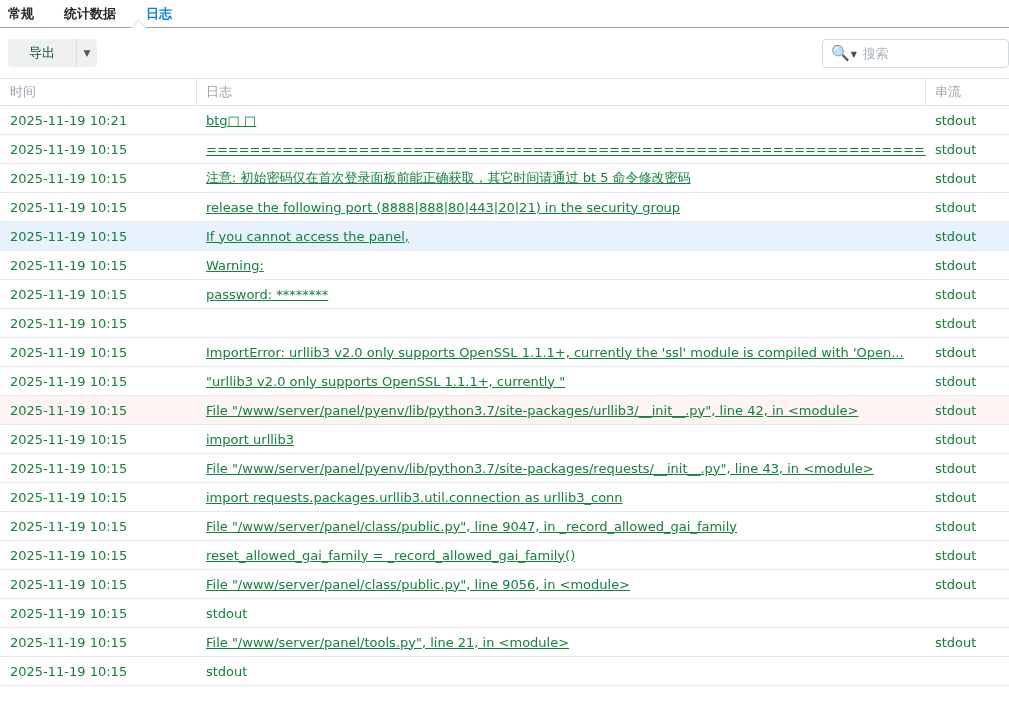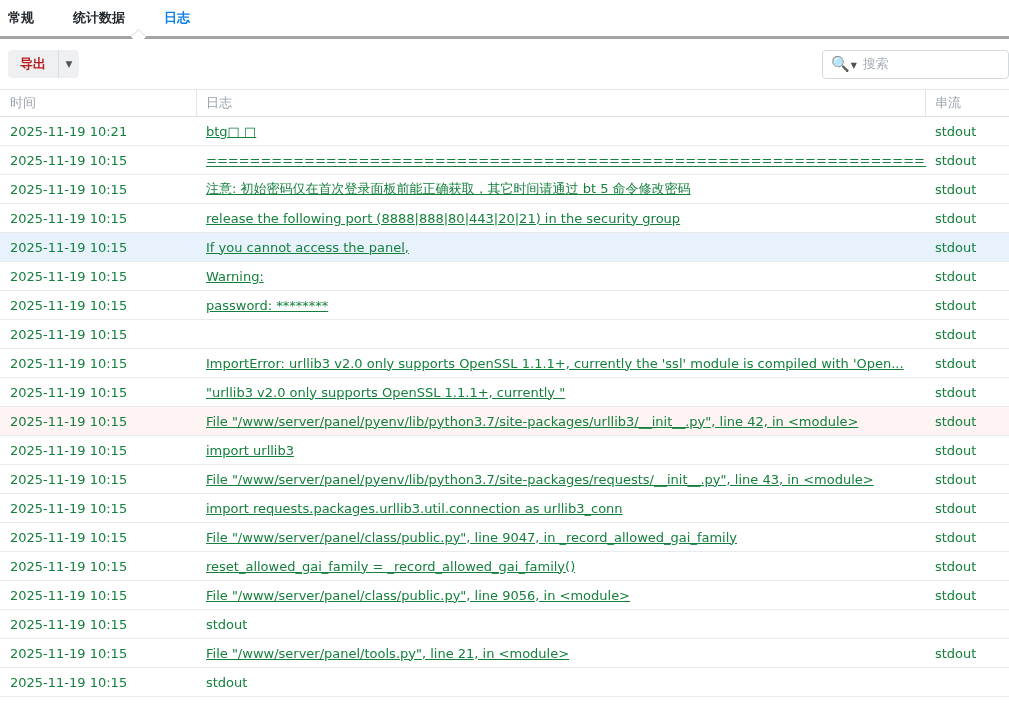--- a/index.html
+++ b/index.html
@@ -1,45 +1,45 @@
 <!DOCTYPE html>
 <html><head>
 <meta charset="utf-8">
 <style>
   * { margin:0; padding:0; box-sizing:border-box; }
   html,body { width:1009px; height:704px; overflow:hidden; background:#fff;
     font-family:"DejaVu Sans","Liberation Sans",sans-serif; }
 
   
-  .tabbar { position:relative; height:39px; border-bottom:3px solid #a3a3a3;
+  .tabbar { position:relative; height:28px; border-bottom:1px solid #a3a3a3;
     display:flex; align-items:center; padding:0 8px; }
   .tab { font-size:13px; font-weight:bold; color:#24292e; margin:0 16px 0 0;
     padding:4px 0; cursor:pointer; white-space:nowrap; }
-  .tab + .tab { margin-left:23px; }
+  .tab + .tab { margin-left:14px; }
   .tab.active { color:#0b7fe8; }
   .tab-notch { position:absolute; left:133px; bottom:-6px; width:11px; height:11px;
     background:#fff; border-left:1px solid #dfe3e6; border-top:1px solid #dfe3e6;
     transform:rotate(45deg); }
 
   
   .toolbar { height:50px; display:flex; align-items:center;
     justify-content:space-between; padding:0 0 0 8px; }
   .export-btn { display:flex; align-items:center; height:28px;
     background:#eef0f2; border-radius:4px; cursor:pointer; }
-  .export-main { padding:0 12px; font-size:13px; font-weight:bold; color:#b91c1c;
+  .export-main { padding:0 21px; font-size:13px; font-weight:normal; color:#14532d;
     line-height:28px; }
   .export-divider { width:1px; height:28px; background:#dcdfe2; }
   .export-caret { width:20px; text-align:center; font-size:9px; color:#555; }
   .search-box { display:flex; align-items:center; width:187px; height:29px;
     border:1px solid #d3dade; border-radius:4px; background:#fff;
     padding:0 8px; margin-right:0; }
   .search-icon { font-size:15px; color:#4a5056; line-height:1; }
   .search-filter-caret { font-size:8px; color:#4a5056; margin:3px 6px 0 1px; }
   .search-input { border:none; outline:none; flex:1; font-size:13px; color:#333;
-    font-family:Liberation Serif, serif; background:transparent; min-width:0; }
+    font-family:Liberation Sans, sans-serif; background:transparent; min-width:0; }
   .search-input::placeholder { color:#a9b1ba; }
 
   
   .grid-header { display:flex; height:28px; border-top:1px solid #e2e6e9;
     border-bottom:1px solid #dde1e5; align-items:center; }
   .grid-header .hcell { font-size:13px; color:#9aa2ac; height:100%;
     display:flex; align-items:center; cursor:pointer;font-family:Liberation Serif, serif; }
   .h-time { width:197px; padding-left:10px; border-right:1px solid #e2e6e9; }
   .h-log  { width:729px; padding-left:9px; border-right:1px solid #e2e6e9; }
   .h-stream { flex:1; padding-left:9px; }

